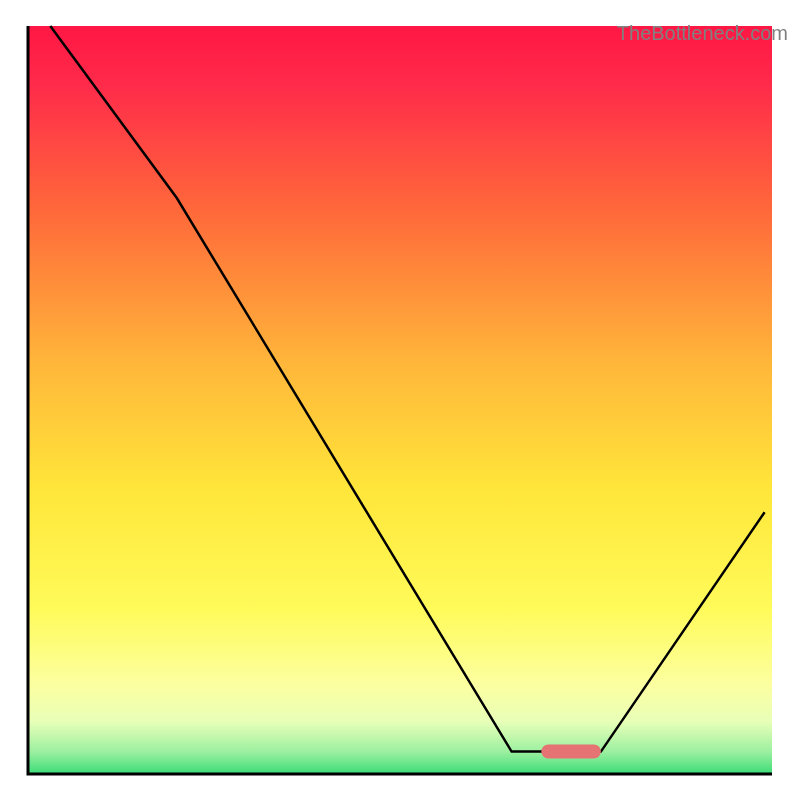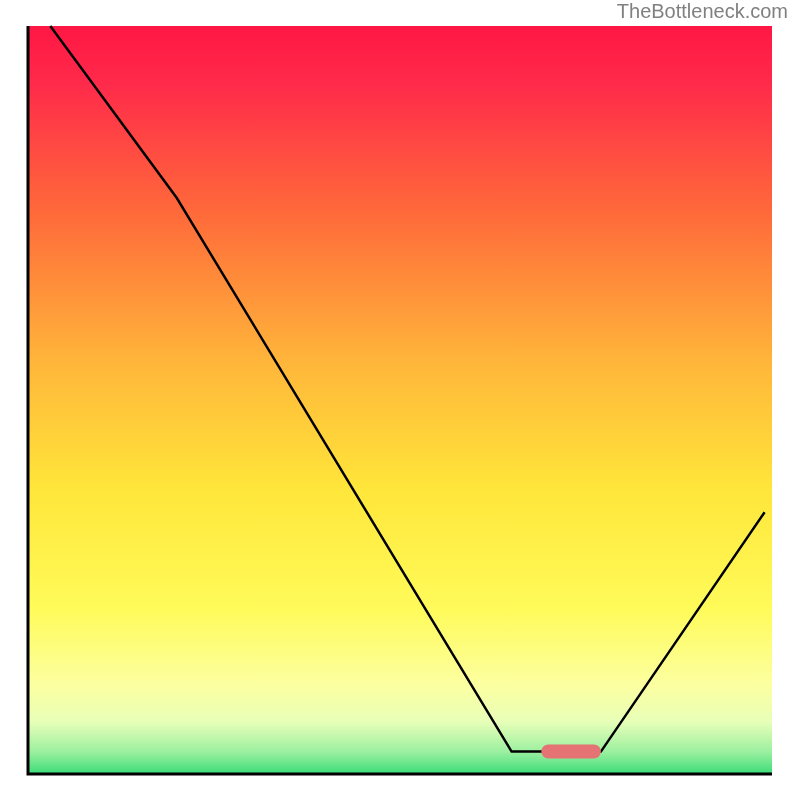--- a/index.html
+++ b/index.html
@@ -10,21 +10,21 @@
     background: #ffffff;
     font-family: Arial, sans-serif;
   }
   .container {
     position: relative;
     width: 800px;
     height: 800px;
   }
   .watermark {
     position: absolute;
-    top: 0;
+    top: 22px;
     right: 12px;
     color: #808080;
     font-size: 20px;
     font-weight: 500;
     z-index: 10;
   }
   svg {
     display: block;
   }
 </style>

